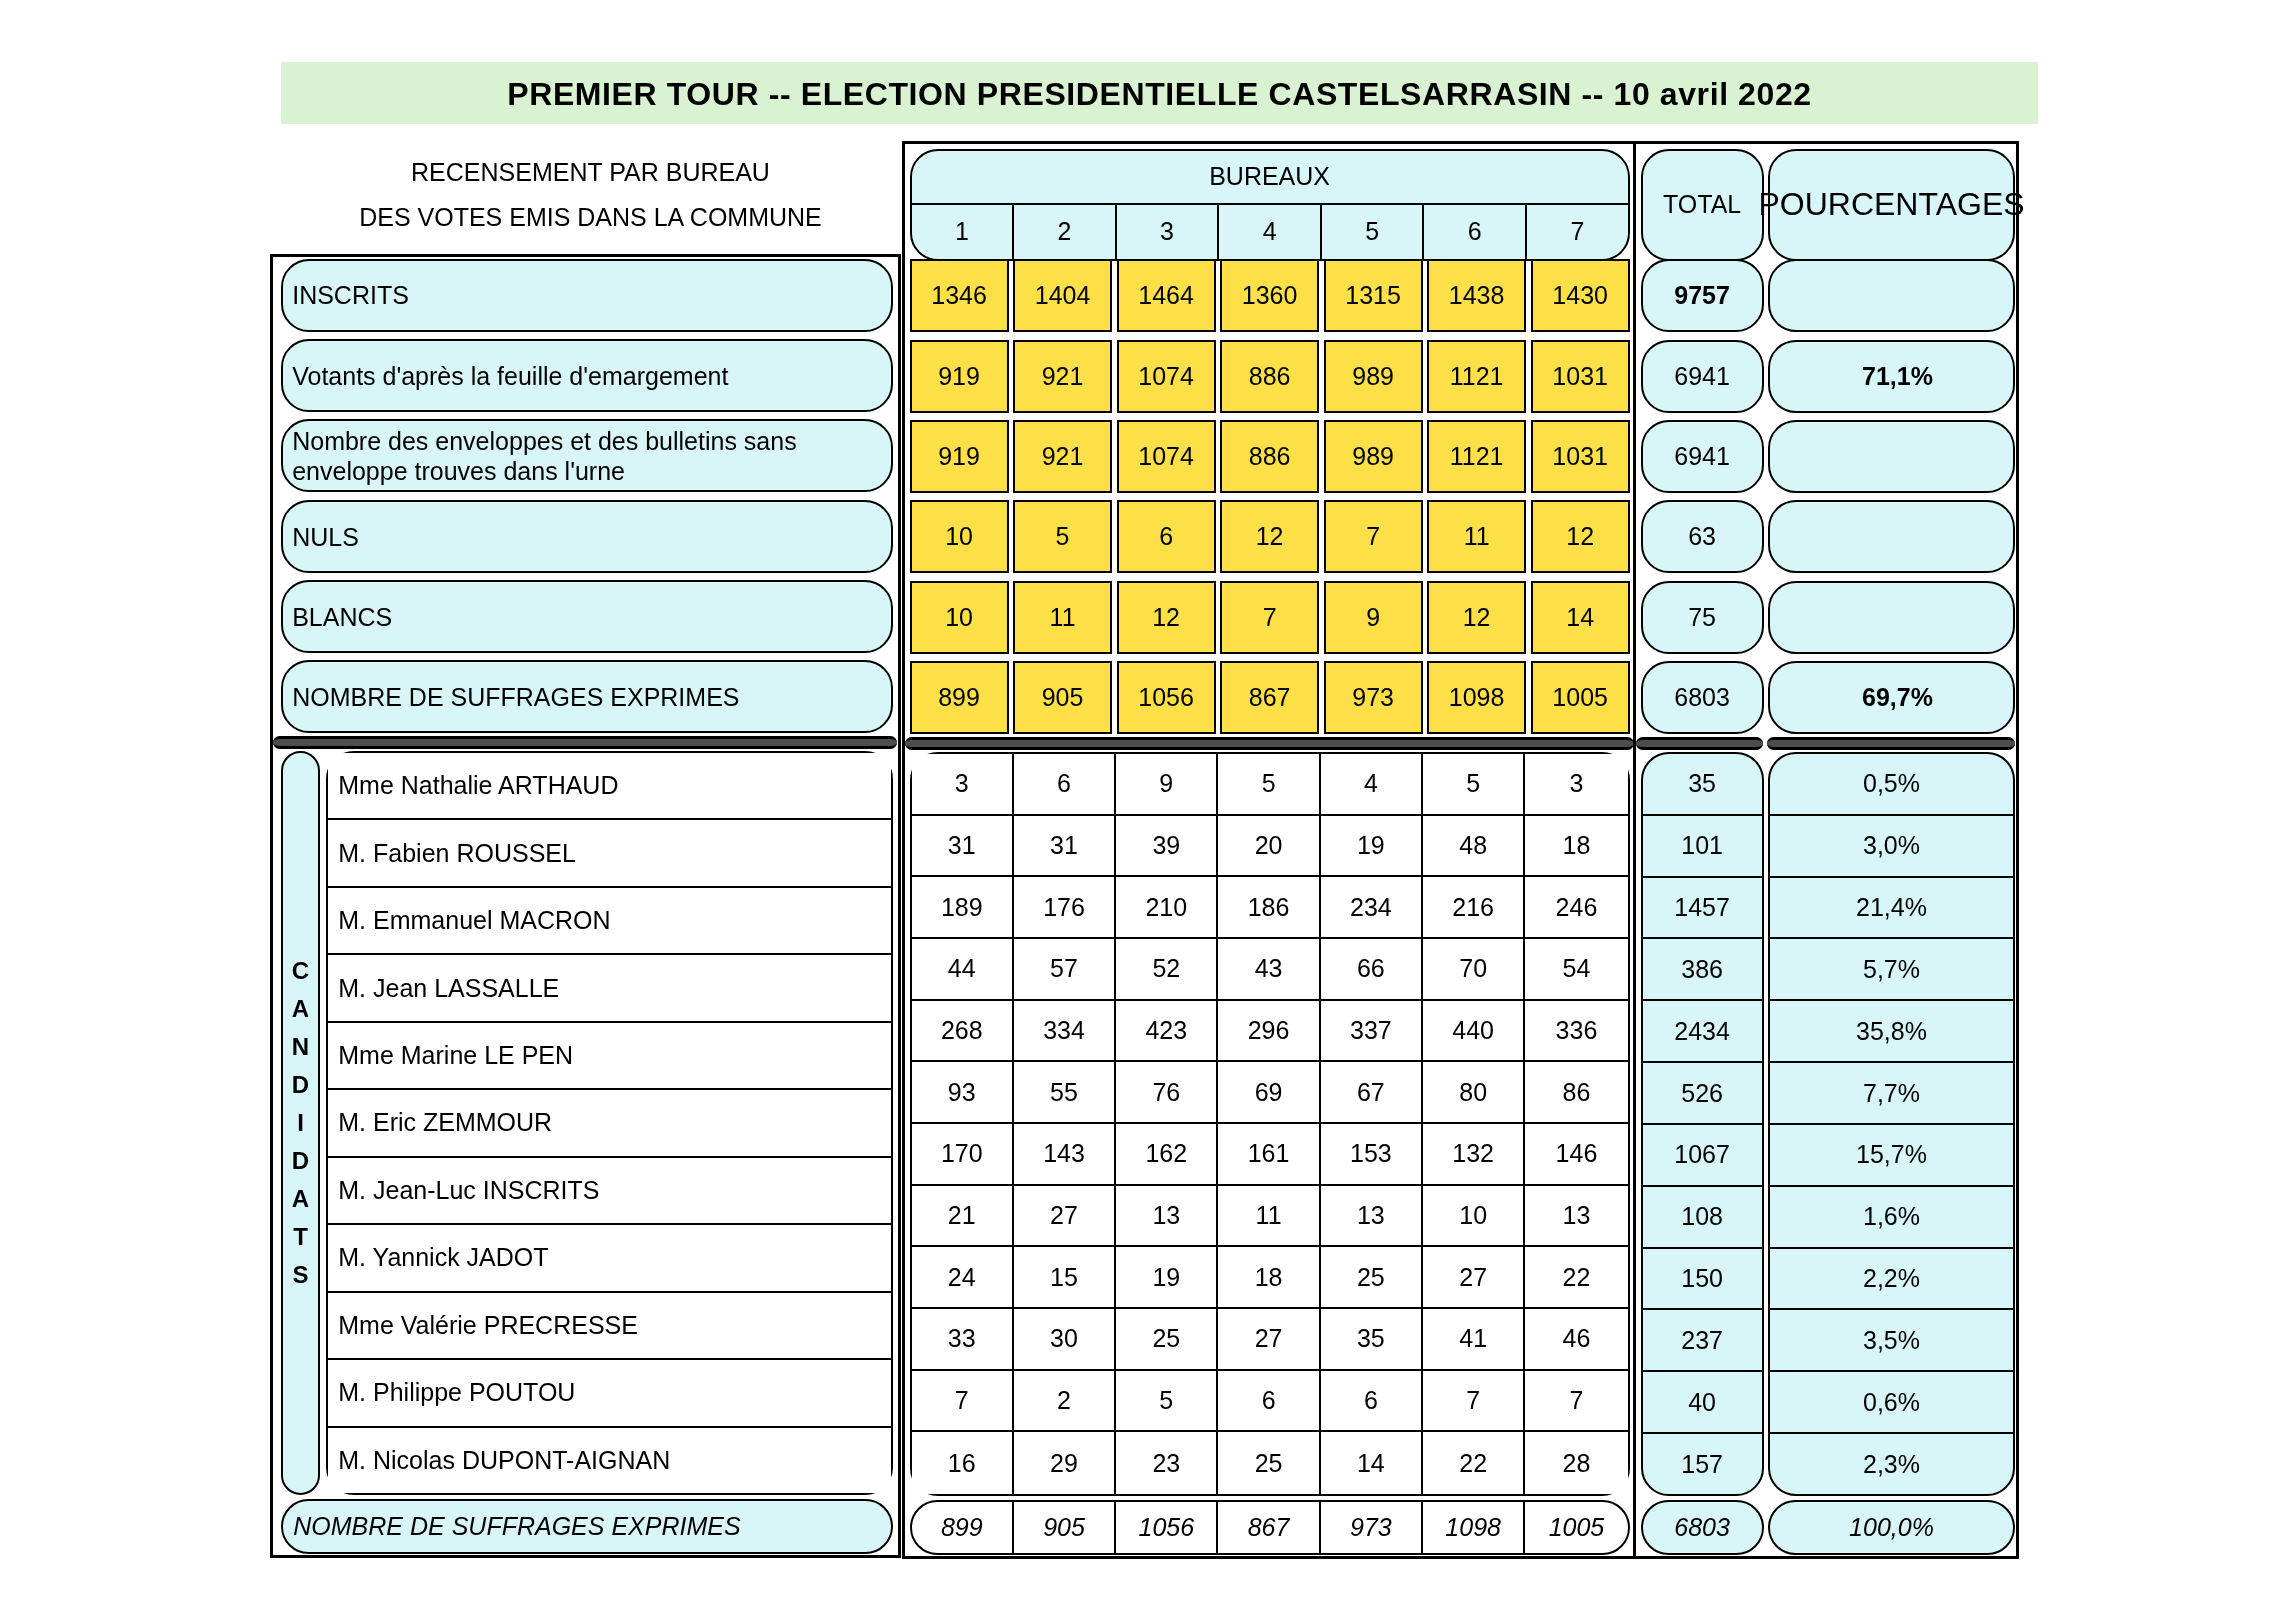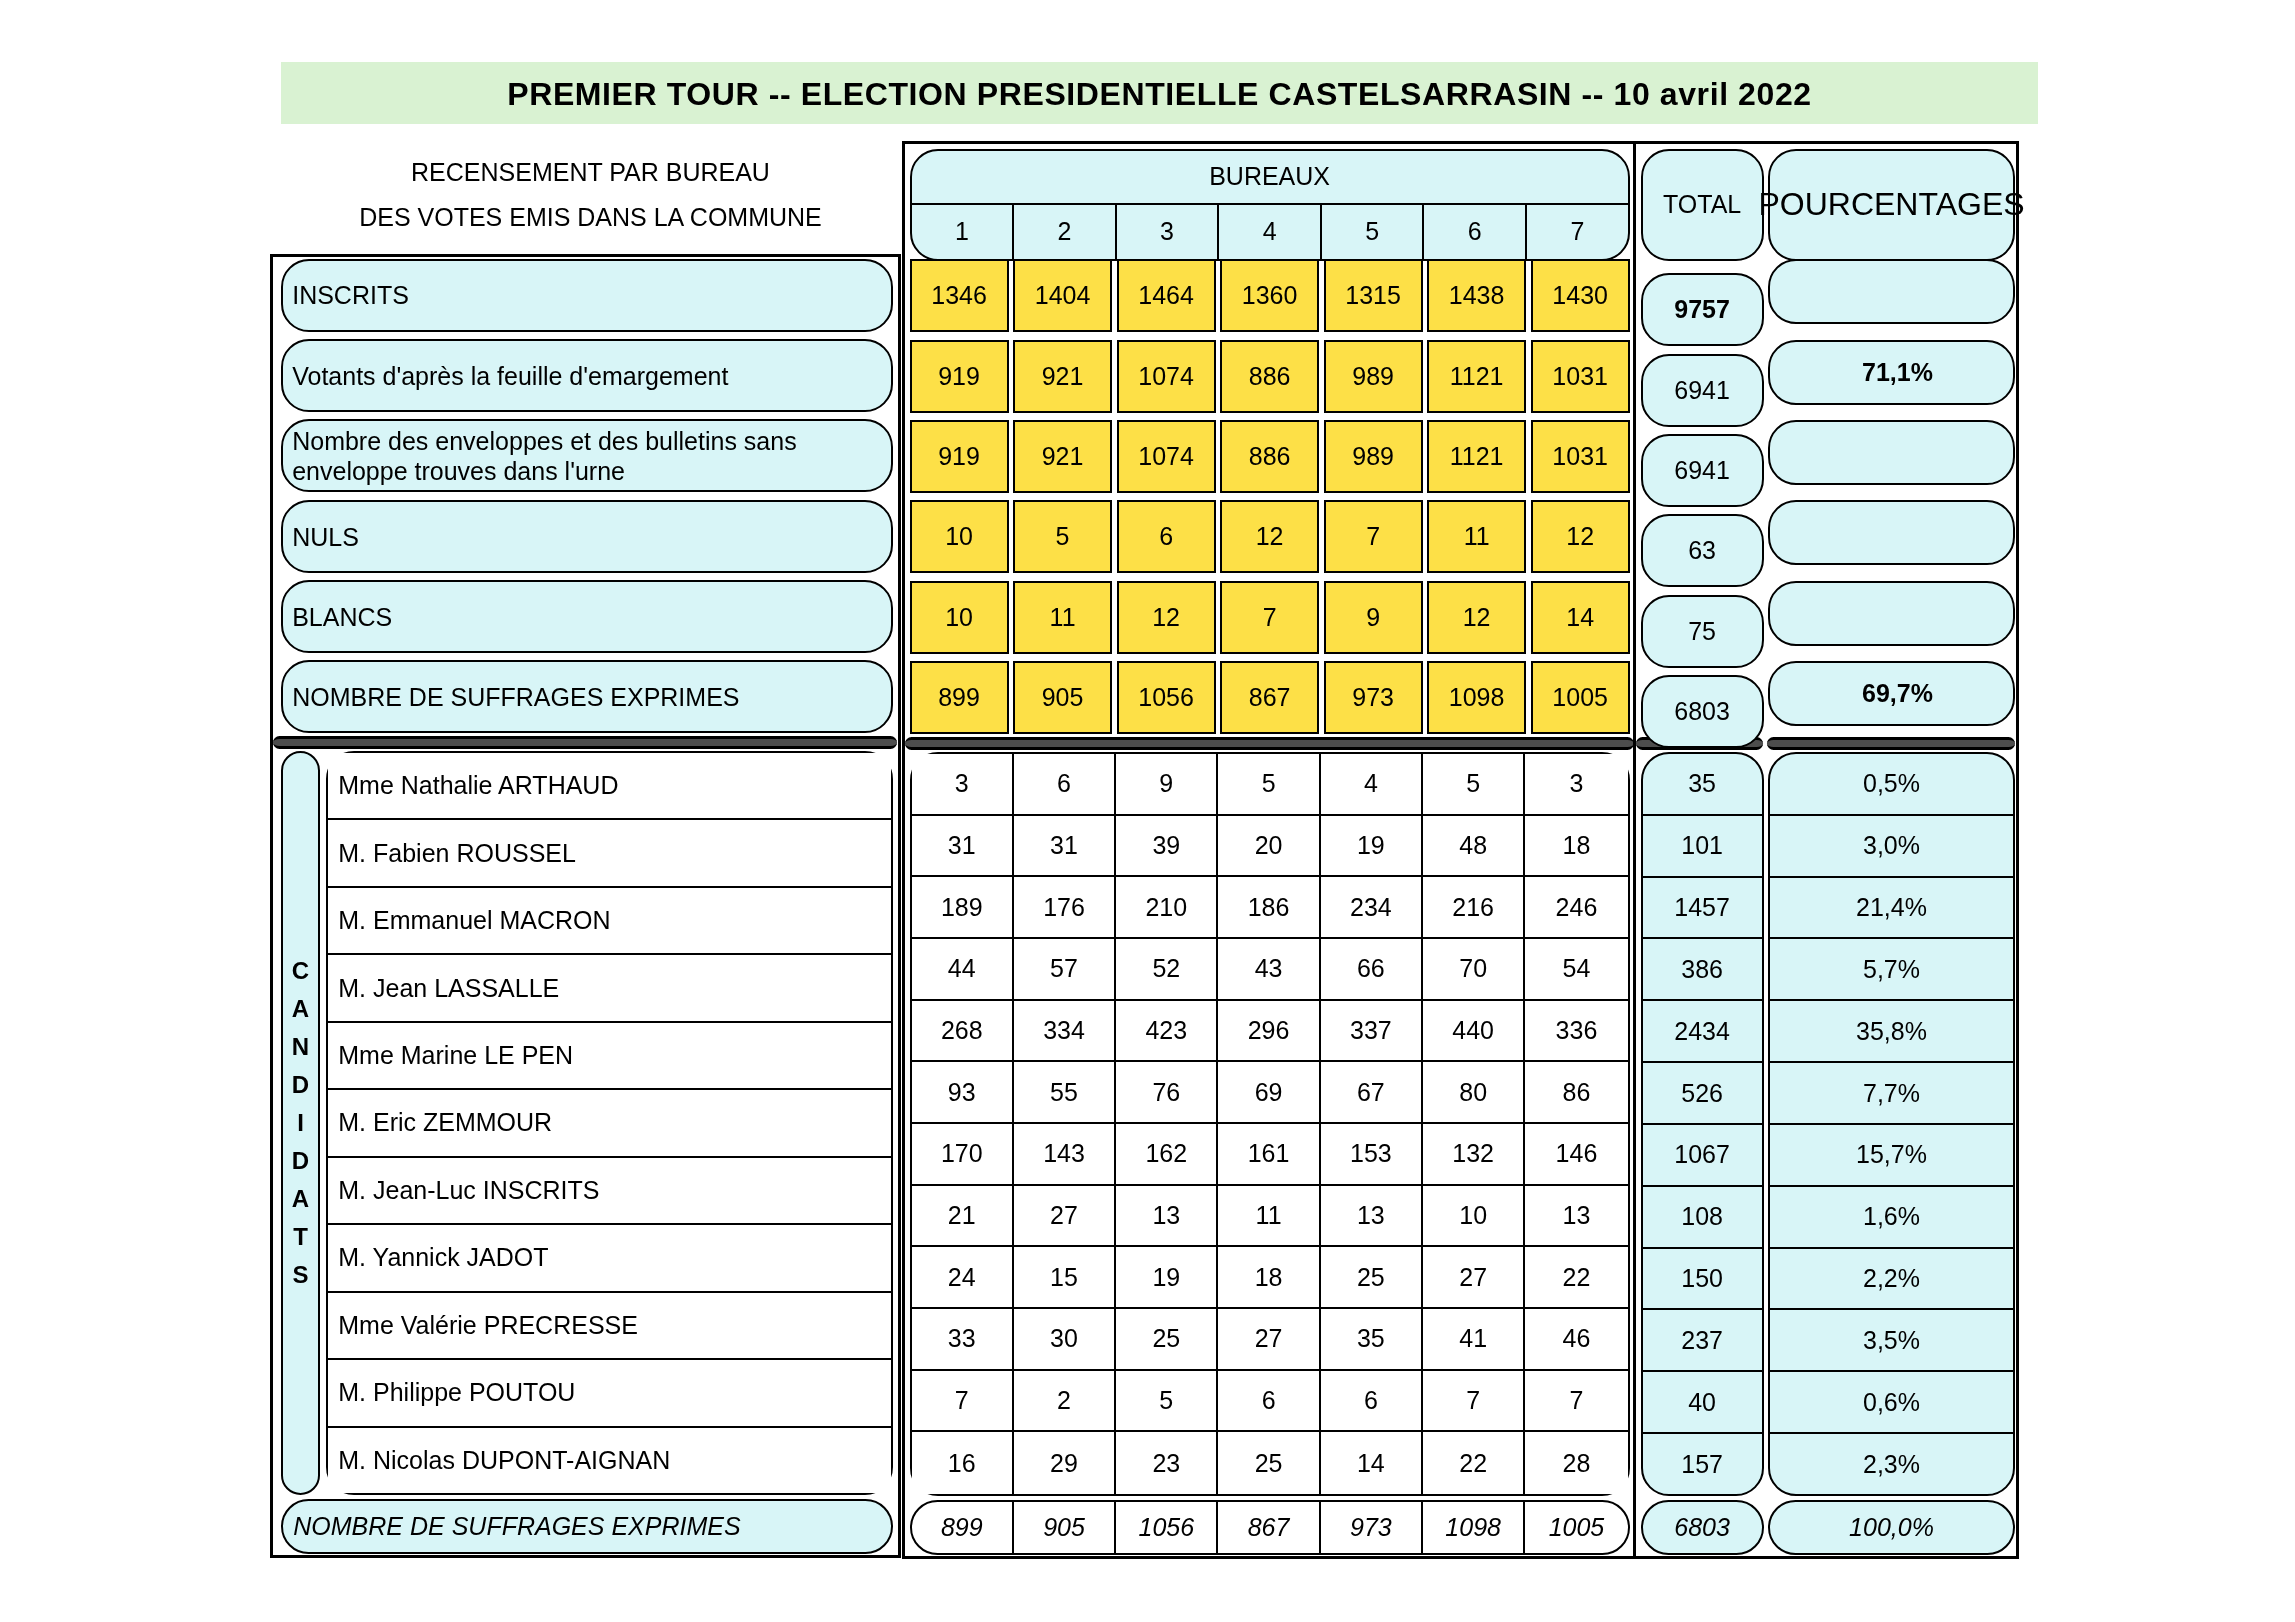--- a/index.html
+++ b/index.html
@@ -13,22 +13,22 @@
   .section *{box-sizing:border-box;}
   .section-left{left:270px;top:254px;width:631px;height:1304px;}
   .section-mid{left:902px;top:141px;width:736px;height:1418px;}
   .section-right{left:1633px;top:141px;width:386px;height:1418px;}
   .section > div{position:absolute;border-radius:28px;}
   .label-box{left:8px;width:612px;height:73px;border:2.9px solid #000;background:#d8f5f7;
     display:flex;align-items:center;padding:0 9.2px;font-size:25px;line-height:1.2;}
   .num-row{left:4.6px;width:720px;height:73px;display:flex;gap:4.6px;}
   .num-cell{position:static;flex:1;border:2.9px solid #000;background:#fde047;display:flex;align-items:center;justify-content:center;font-size:25px;}
   .tbox{border:2.9px solid #000;background:#d8f5f7;display:flex;align-items:center;justify-content:center;font-size:25px;}
-  .sum-total{left:4.6px;width:123px;height:73px;margin-top:14px;}
-  .sum-pct{left:132px;width:247px;height:65px;padding-left:12px;}
+  .sum-total{left:4.6px;width:123px;height:73px;}
+  .sum-pct{left:132px;width:247px;height:73px;padding-left:12px;}
   .sep{height:6.9px;background:#4d4d4d;border-top:3.4px solid #000;border-bottom:3.4px solid #000;box-sizing:content-box!important;}
   .sep-left{left:0;top:479px;width:624px;}
   .sep-mid{left:0;top:593px;width:729px;}
   .sep-r1{left:0;top:593px;width:127px;}
   .sep-r2{left:131px;top:593px;width:248px;}
   .bureaux-box{left:4.6px;top:4.6px;width:720px;height:112px;border:2.9px solid #000;background:#d8f5f7;display:flex;flex-direction:column;}
   .bureaux-title{position:static!important;height:54px;border-bottom:2.9px solid #000;display:flex;align-items:center;justify-content:center;font-size:25px;}
   .bureaux-nums{position:static!important;flex:1;display:flex;}
   .bnum{flex:1;border-right:2.9px solid #000;display:flex;align-items:center;justify-content:center;font-size:25px;}
   .bnum:last-child{border-right:none;}

